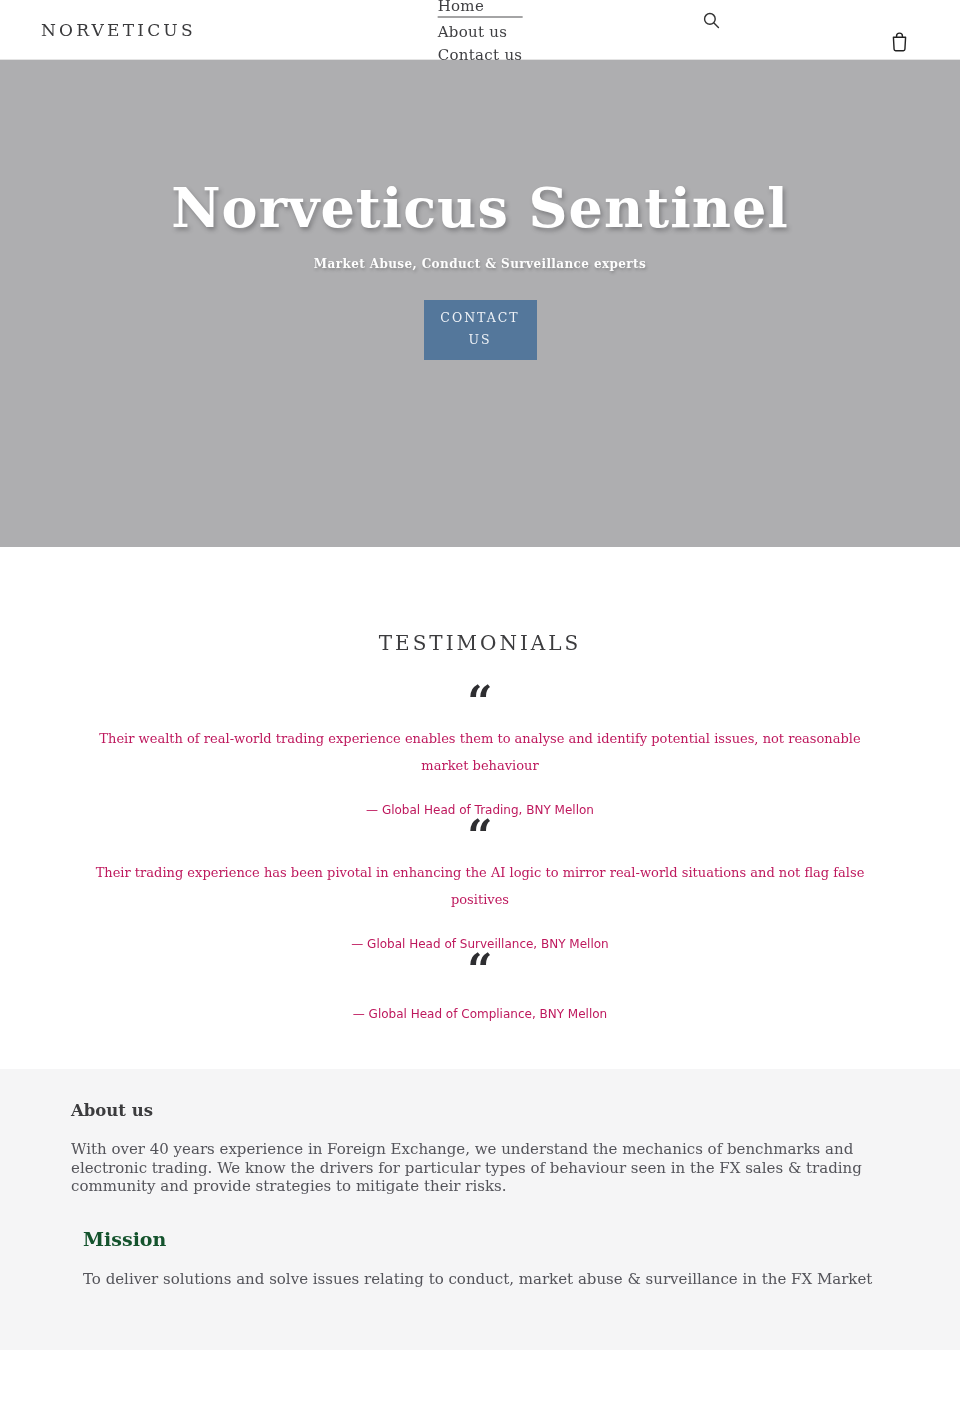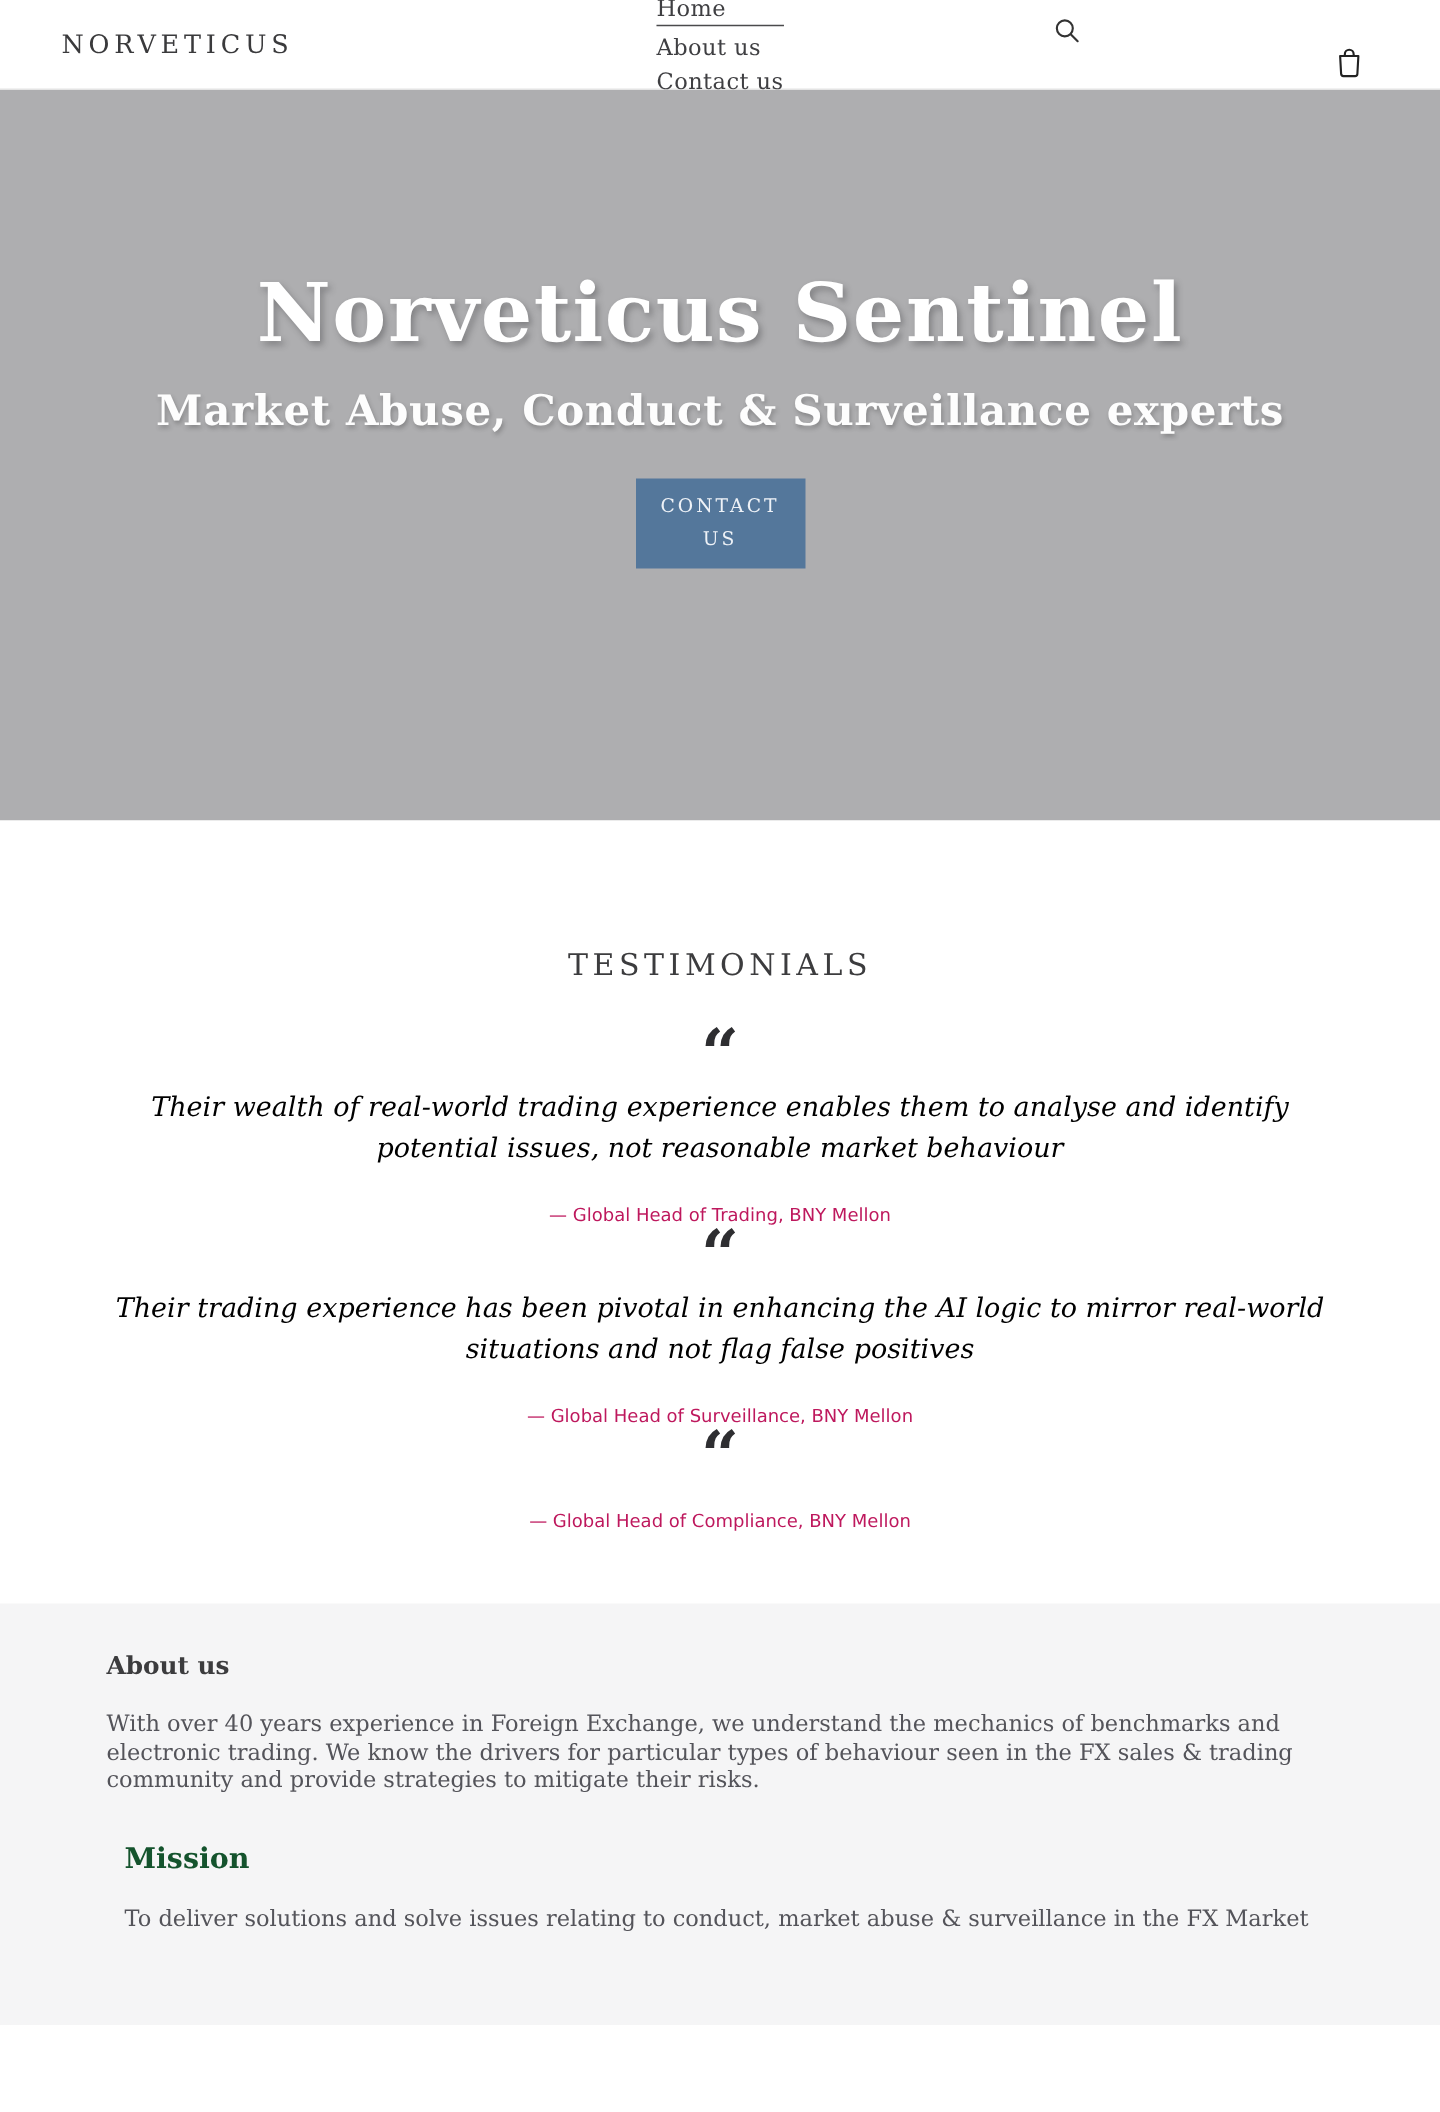--- a/index.html
+++ b/index.html
@@ -68,21 +68,21 @@
   .hero-title{
     margin:0;
     font-size:54px;
     font-weight:700;
     color:#ffffff;
     letter-spacing:1px;
     text-shadow:2px 3px 4px rgba(45,45,48,0.35);
   }
   .hero-subtitle{
     margin:17px 0 0 0;
-    font-size:28px;
+    font-size:12px;
     font-weight:700;
     color:#fdfdfd;
     letter-spacing:0.4px;
     text-shadow:1px 2px 3px rgba(45,45,48,0.3);
   }
   .hero-cta{
     display:inline-block;
     margin-top:29px;
     width:105px;
     padding:7px 4px 9px 4px;
@@ -113,25 +113,24 @@
     font-size:44px;
     line-height:24px;
     height:24px;
     font-weight:700;
     color:#2e2e31;
     overflow:visible;
   }
   .quote-text{
     margin:10px auto 0 auto;
     max-width:812px;
-    font-size:18px;
+    font-size:13px;
     line-height:27px;
-    color:#000000;
+    color:#be185d;
     font-weight:400;
-    font-style:italic;
   }
   .quote-attr{
     margin:24px 0 8px 0;
     font-family:"DejaVu Sans", sans-serif;
     font-size:12px;
     color:#be185d;
   }
   
   .about{
     background:var(--section-bg, #f5f5f6);

